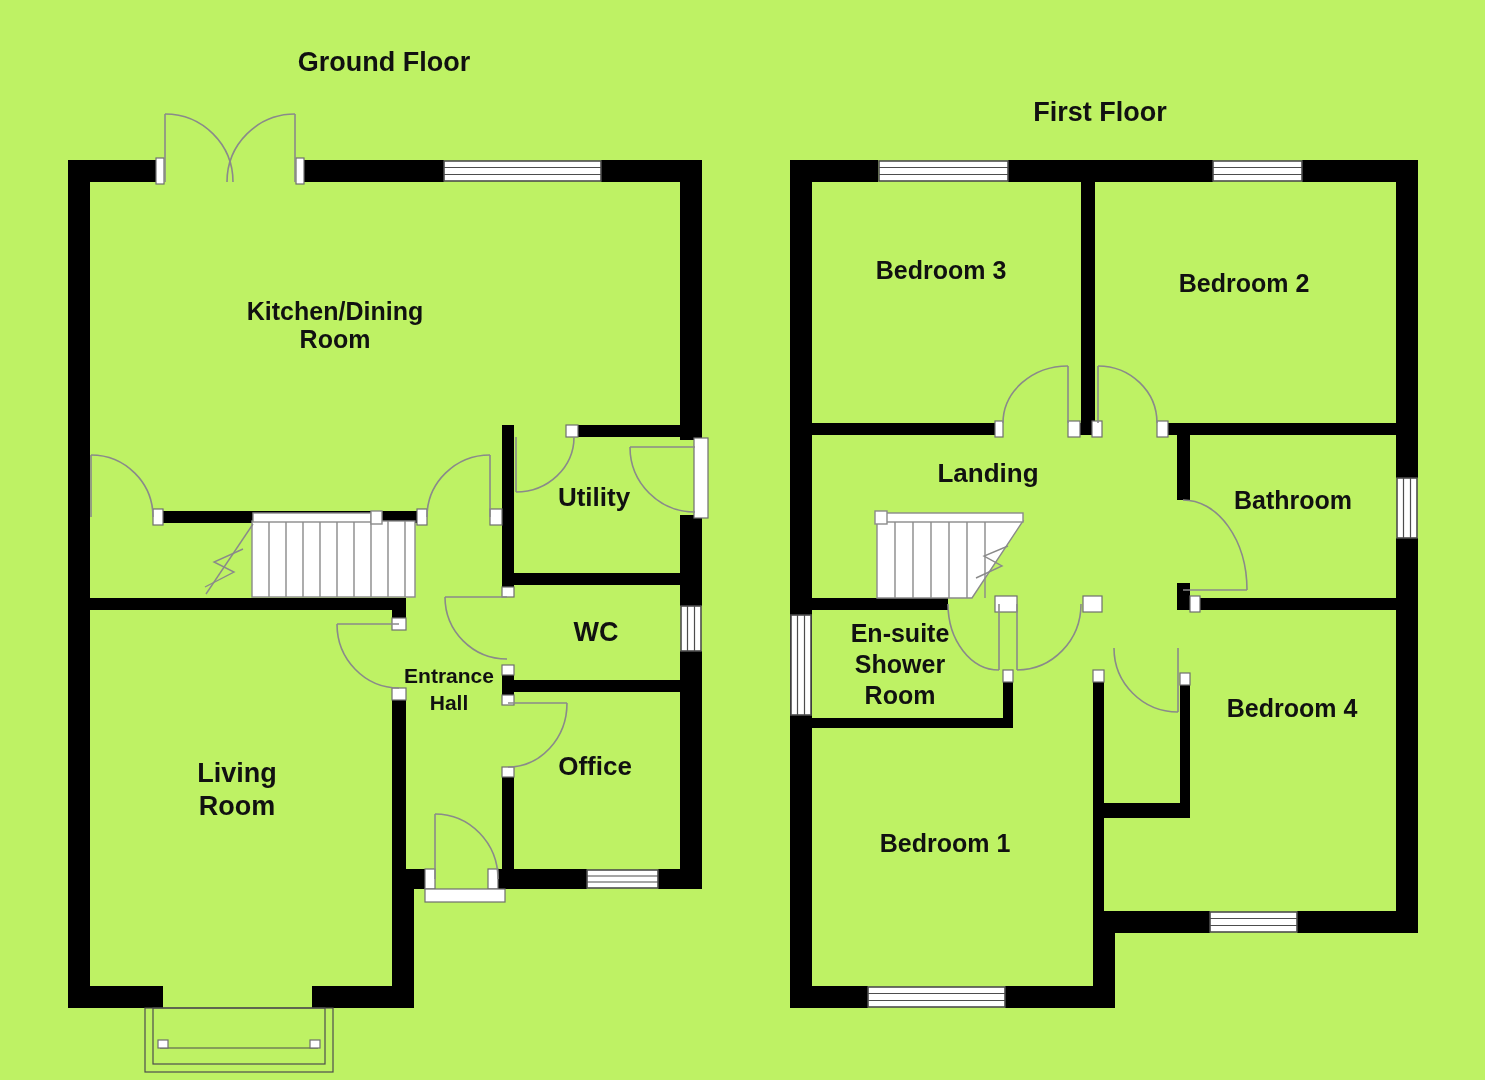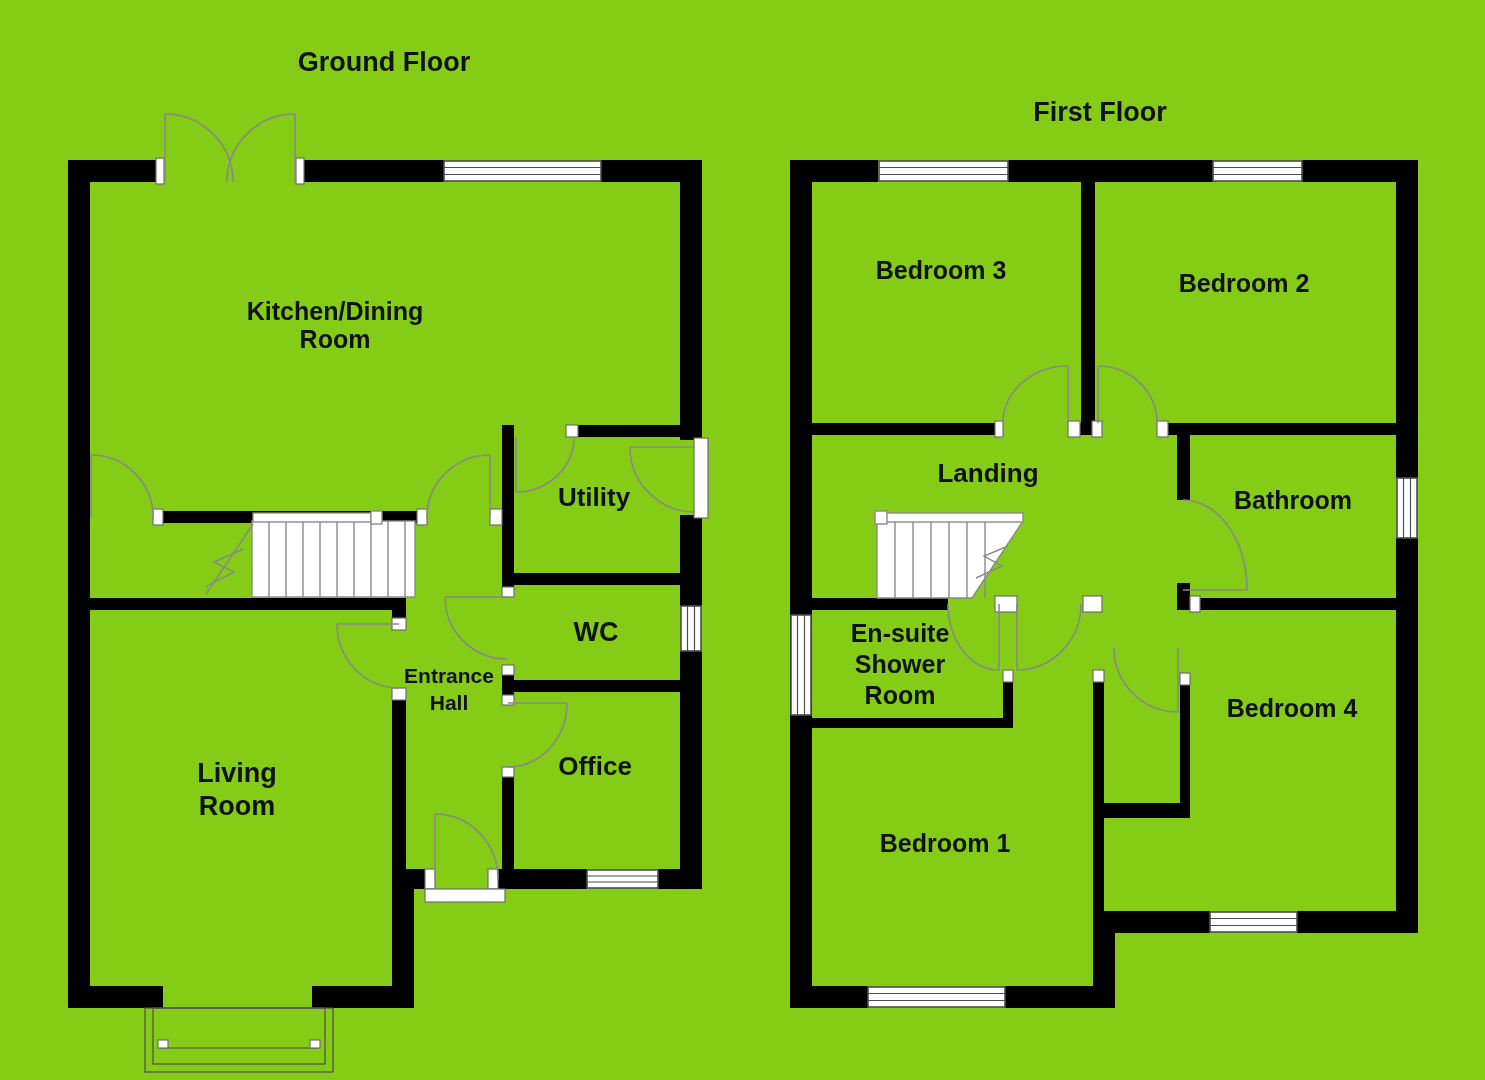--- a/index.html
+++ b/index.html
@@ -1,16 +1,16 @@
 <!DOCTYPE html>
 <html><head>
 <meta charset="utf-8">
 <style>
   html,body{margin:0;padding:0;background:#ffffff;}
-  .canvas{position:relative;width:1485px;height:1080px;background:#84cc16;overflow:hidden;
+  .canvas{position:relative;width:1485px;height:1080px;background:#bef264;overflow:hidden;
           font-family:"Liberation Sans",sans-serif;text-align:right;}
   svg{position:absolute;left:0;top:0;}
   .wall{fill:#000000;stroke:none;}
   .post{fill:#ffffff;stroke:#6f6f6f;stroke-width:1.2;}
   .door{fill:none;stroke:#8a8a8a;stroke-width:1.6;}
   .win{fill:#ffffff;stroke:#4d4d4d;stroke-width:1.6;}
   .winline{fill:none;stroke:#4d4d4d;stroke-width:1.2;}
   .stair{fill:#ffffff;stroke:#8a8a8a;stroke-width:1.4;}
   .stairline{fill:none;stroke:#8a8a8a;stroke-width:1.4;}
   .lbl{fill:#111111;font-weight:700;text-anchor:middle;}

